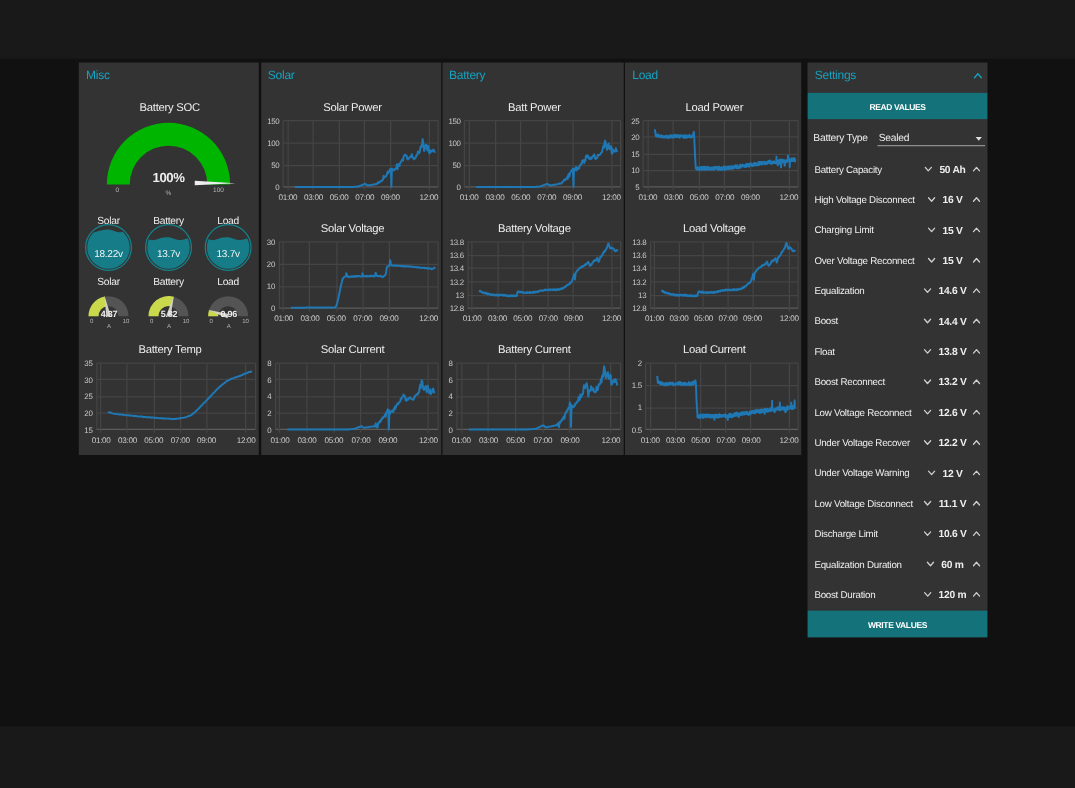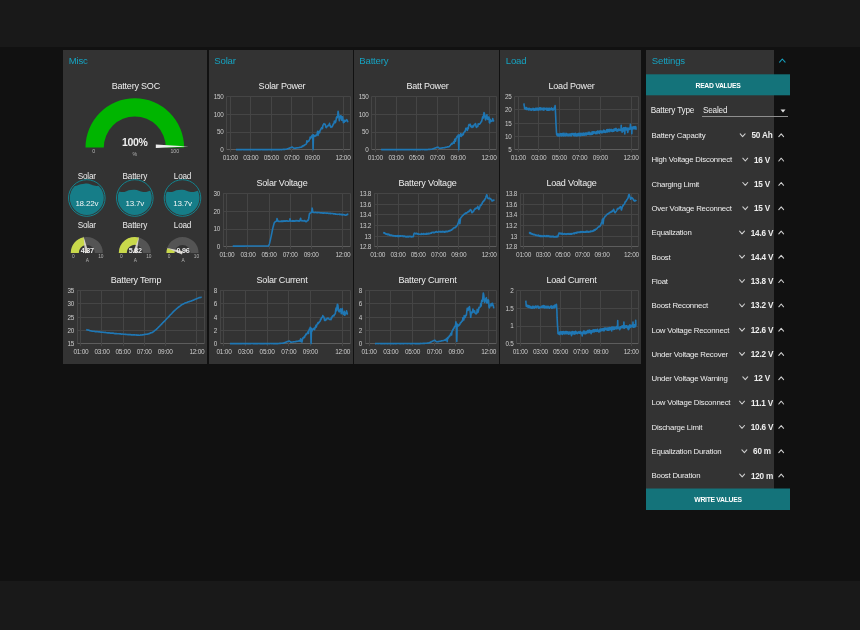--- a/index.html
+++ b/index.html
@@ -328,21 +328,21 @@
         <text x="80.8" y="304.0" text-anchor="middle" font-size="6.5" letter-spacing="-0.25" fill="#cccccc" font-family="&quot;Liberation Sans&quot;, sans-serif">07:00</text>
         <line x1="100.5" y1="240.5" x2="100.5" y2="296.2" stroke="#454545" stroke-width="1"></line>
         <text x="100.9" y="304.0" text-anchor="middle" font-size="6.5" letter-spacing="-0.25" fill="#cccccc" font-family="&quot;Liberation Sans&quot;, sans-serif">09:00</text>
         <line x1="131.5" y1="240.5" x2="131.5" y2="296.2" stroke="#454545" stroke-width="1"></line>
         <text x="131.2" y="304.0" text-anchor="middle" font-size="6.5" letter-spacing="-0.25" fill="#cccccc" font-family="&quot;Liberation Sans&quot;, sans-serif">12:00</text>
         <line x1="16.5" y1="240.5" x2="16.5" y2="293.7" stroke="#454545" stroke-width="1"></line>
         <line x1="138.5" y1="240.5" x2="138.5" y2="293.7" stroke="#454545" stroke-width="1"></line>
         <polyline points="25.8,250.7 26.0,252.7 26.2,255.8 26.4,256.4 26.7,255.5 26.9,255.0 27.1,255.4 27.3,256.0 27.6,256.2 27.8,257.0 28.0,256.2 28.2,255.6 28.4,257.3 28.7,255.8 28.9,257.2 29.1,257.5 29.3,256.9 29.6,256.1 29.8,256.4 30.0,256.2 30.2,257.6 30.4,257.5 30.7,257.1 30.9,256.8 31.1,258.0 31.3,258.2 31.6,257.4 31.8,257.0 32.0,257.8 32.2,257.4 32.4,256.4 32.7,258.2 32.9,256.7 33.1,257.6 33.3,256.9 33.6,257.7 33.8,256.4 34.0,257.2 34.2,256.9 34.4,258.1 34.7,257.2 34.9,256.8 35.1,257.3 35.3,256.7 35.6,256.0 35.8,257.2 36.0,256.9 36.2,256.6 36.4,257.6 36.7,257.1 36.9,256.4 37.1,256.4 37.3,256.8 37.5,257.0 37.8,256.1 38.0,256.5 38.2,256.3 38.4,256.4 38.7,258.2 38.9,256.9 39.1,257.1 39.3,257.3 39.5,257.0 39.8,257.8 40.0,257.6 40.2,257.7 40.4,257.4 40.7,257.5 40.9,257.2 41.1,257.5 41.3,256.5 41.5,256.3 41.8,257.3 42.0,256.2 42.2,256.8 42.4,256.0 42.7,256.8 42.9,255.8 43.1,257.6 43.3,257.3 43.5,255.6 43.8,256.2 44.0,256.2 44.2,256.1 44.4,255.8 44.7,257.9 44.9,256.7 45.1,257.8 45.3,256.3 45.5,257.6 45.8,257.6 46.0,257.2 46.2,256.8 46.4,257.7 46.7,256.4 46.9,257.5 47.1,258.0 47.3,257.1 47.5,256.5 47.8,257.6 48.0,256.3 48.2,257.3 48.4,256.9 48.6,256.5 48.9,257.4 49.1,257.2 49.3,258.3 49.5,257.4 49.8,257.3 50.0,257.2 50.2,257.1 50.4,256.7 50.6,256.9 50.9,257.5 51.1,255.7 51.3,257.5 51.5,256.2 51.8,258.3 52.0,256.7 52.2,256.8 52.4,257.0 52.6,257.6 52.9,258.0 53.1,256.0 53.3,256.9 53.5,257.5 53.8,257.4 54.0,255.9 54.2,257.1 54.4,257.8 54.6,255.4 54.9,255.9 55.1,256.9 55.3,255.1 55.5,257.0 55.8,256.8 56.0,255.6 56.2,256.4 56.4,254.3 56.6,256.2 56.9,261.0 57.1,267.9 57.3,271.1 57.5,275.6 57.8,278.6 58.0,283.7 58.2,283.1 58.4,282.9 58.6,282.4 58.9,284.0 59.1,284.3 59.3,282.6 59.5,283.1 59.7,282.6 60.0,284.4 60.2,281.6 60.4,282.4 60.6,282.8 60.9,282.3 61.1,282.5 61.3,282.2 61.5,281.8 61.7,284.0 62.0,283.0 62.2,281.8 62.4,284.4 62.6,282.2 62.9,283.1 63.1,282.4 63.3,281.5 63.5,283.1 63.7,282.2 64.0,281.9 64.2,283.9 64.4,282.8 64.6,283.7 64.9,283.7 65.1,282.9 65.3,281.6 65.5,283.4 65.7,283.4 66.0,283.6 66.2,282.9 66.4,283.8 66.6,281.6 66.9,282.8 67.1,281.8 67.3,282.0 67.5,283.1 67.7,282.9 68.0,281.9 68.2,284.2 68.4,283.4 68.6,283.3 68.9,282.2 69.1,283.1 69.3,282.1 69.5,282.0 69.7,283.9 70.0,282.0 70.2,282.6 70.4,283.8 70.6,282.9 70.9,283.7 71.1,282.6 71.3,282.1 71.5,285.8 71.7,282.4 72.0,283.9 72.2,283.8 72.4,281.6 72.6,283.1 72.8,282.5 73.1,284.0 73.3,282.1 73.5,282.8 73.7,283.1 74.0,281.9 74.2,283.4 74.4,284.1 74.6,282.9 74.8,282.3 75.1,283.6 75.3,281.7 75.5,281.3 75.7,283.7 76.0,282.1 76.2,281.9 76.4,282.5 76.6,282.0 76.8,283.2 77.1,282.4 77.3,283.6 77.5,283.1 77.7,283.4 78.0,282.3 78.2,283.0 78.4,283.0 78.6,282.1 78.8,281.8 79.1,281.6 79.3,282.6 79.5,282.7 79.7,283.3 80.0,283.2 80.2,282.1 80.4,283.3 80.6,281.6 80.8,283.8 81.1,283.0 81.3,282.6 81.5,282.5 81.7,283.8 82.0,283.3 82.2,285.9 82.4,283.3 82.6,282.7 82.8,282.0 83.1,283.6 83.3,282.2 83.5,281.1 83.7,282.6 83.9,283.5 84.2,281.4 84.4,281.1 84.6,283.7 84.8,281.3 85.1,281.5 85.3,283.4 85.5,282.5 85.7,283.7 85.9,283.1 86.2,283.4 86.4,282.4 86.6,282.9 86.8,281.4 87.1,282.3 87.3,282.7 87.5,280.6 87.7,282.3 87.9,281.9 88.2,282.7 88.4,280.5 88.6,281.9 88.8,281.8 89.1,280.2 89.3,282.4 89.5,280.2 89.7,282.5 89.9,280.3 90.2,282.5 90.4,281.0 90.6,280.9 90.8,281.4 91.1,283.6 91.3,281.7 91.5,280.8 91.7,282.3 91.9,281.2 92.2,281.8 92.4,280.3 92.6,281.9 92.8,280.4 93.1,281.8 93.3,281.8 93.5,279.9 93.7,279.8 93.9,282.0 94.2,281.5 94.4,280.7 94.6,279.8 94.8,281.4 95.0,281.0 95.3,281.3 95.5,281.2 95.7,280.0 95.9,279.7 96.2,281.4 96.4,280.5 96.6,280.8 96.8,281.2 97.0,280.8 97.3,281.2 97.5,279.3 97.7,281.2 97.9,280.3 98.2,280.8 98.4,281.4 98.6,281.2 98.8,282.0 99.0,281.0 99.3,280.0 99.5,280.2 99.7,281.7 99.9,279.2 100.2,281.1 100.4,279.3 100.6,279.3 100.8,280.9 101.0,280.9 101.3,279.0 101.5,279.6 101.7,279.5 101.9,280.5 102.2,278.8 102.4,279.5 102.6,279.7 102.8,279.3 103.0,280.4 103.3,280.6 103.5,278.5 103.7,280.0 103.9,278.8 104.2,280.6 104.4,280.4 104.6,278.9 104.8,278.0 105.0,279.3 105.3,279.5 105.5,279.1 105.7,278.8 105.9,278.0 106.1,278.3 106.4,279.3 106.6,279.7 106.8,278.6 107.0,280.1 107.3,279.1 107.5,278.1 107.7,280.1 107.9,279.1 108.1,280.3 108.4,278.0 108.6,279.2 108.8,278.3 109.0,280.1 109.3,277.5 109.5,278.1 109.7,279.7 109.9,279.4 110.1,279.1 110.4,277.9 110.6,277.9 110.8,278.6 111.0,279.5 111.3,277.5 111.5,279.6 111.7,281.0 111.9,277.5 112.1,276.9 112.4,278.9 112.6,277.6 112.8,278.4 113.0,277.5 113.3,279.4 113.5,277.7 113.7,279.4 113.9,277.1 114.1,277.2 114.4,278.7 114.6,279.2 114.8,277.5 115.0,278.0 115.3,278.7 115.5,278.3 115.7,277.8 115.9,278.5 116.1,276.9 116.4,276.5 116.6,277.6 116.8,278.9 117.0,276.9 117.2,278.6 117.5,277.5 117.7,270.6 117.9,276.6 118.1,277.0 118.4,277.9 118.6,278.1 118.8,277.9 119.0,278.8 119.2,278.2 119.5,278.1 119.7,279.7 119.9,277.4 120.1,276.8 120.4,278.6 120.6,278.5 120.8,277.4 121.0,277.1 121.2,277.1 121.5,276.4 121.7,276.7 121.9,277.3 122.1,277.5 122.4,275.7 122.6,277.3 122.8,276.2 123.0,277.9 123.2,278.0 123.5,275.7 123.7,277.7 123.9,272.1 124.1,277.2 124.4,278.3 124.6,277.5 124.8,277.7 125.0,276.0 125.2,276.9 125.5,277.4 125.7,276.9 125.9,275.8 126.1,277.1 126.4,276.8 126.6,275.9 126.8,277.5 127.0,276.0 127.2,276.0 127.5,278.1 127.7,277.0 127.9,277.2 128.1,276.2 128.3,279.7 128.6,276.0 128.8,276.2 129.0,279.0 129.2,276.3 129.5,277.4 129.7,277.0 129.9,274.9 130.1,275.1 130.3,277.4 130.6,275.6 130.8,276.9 131.0,275.9 131.2,275.8 131.5,275.4 131.7,276.7 131.9,276.2 132.1,275.8 132.3,276.5 132.6,274.7 132.8,276.9 133.0,272.1 133.2,276.9 133.5,277.2 133.7,274.6 133.9,277.3 134.1,274.9 134.3,274.8 134.6,275.1 134.8,275.7 135.0,276.9 135.2,274.6 135.5,276.3 135.7,270.3 135.9,275.9 136.1,275.6" fill="none" stroke="#1f77b4" stroke-width="1.6" stroke-linejoin="round"></polyline>
       </svg>
     </div>
-    <div class="panel" style="left:646px;top:3px;width:128px;height:460px">
+    <div class="panel" style="left:646px;top:3px;width:144px;height:460px">
       <div class="gtitle">Settings</div>
       <svg width="144" height="460" style="position:absolute;left:0;top:0">
         <polyline points="133.6,12.2 136.3,9.0 139.1,12.2" fill="none" stroke="#16a2c0" stroke-width="1.05" stroke-linecap="round" stroke-linejoin="round"></polyline>
         <rect x="0" y="24.3" width="144" height="21" fill="#14737a"></rect>
         <text x="72" y="37.8" text-anchor="middle" font-size="6.8" font-weight="bold" letter-spacing="-0.3" fill="#ffffff" font-family="&quot;Liberation Sans&quot;, sans-serif">READ VALUES</text>
         <text x="4.7" y="63.0" font-size="8.2" letter-spacing="-0.2" fill="#eeeeee" font-family="&quot;Liberation Sans&quot;, sans-serif">Battery Type</text>
         <text x="57" y="63.0" font-size="8.2" letter-spacing="-0.2" fill="#eeeeee" font-family="&quot;Liberation Sans&quot;, sans-serif">Sealed</text>
         <line x1="56" y1="66.5" x2="142" y2="66.5" stroke="#8f8f8f" stroke-width="1"></line>
         <polygon points="134.5,59.5 139.5,59.5 137,62.5" fill="#e0e0e0"></polygon>
         <text x="5.5" y="88.1" font-size="7.8" letter-spacing="-0.2" fill="#eeeeee" font-family="&quot;Liberation Sans&quot;, sans-serif">Battery Capacity</text>

